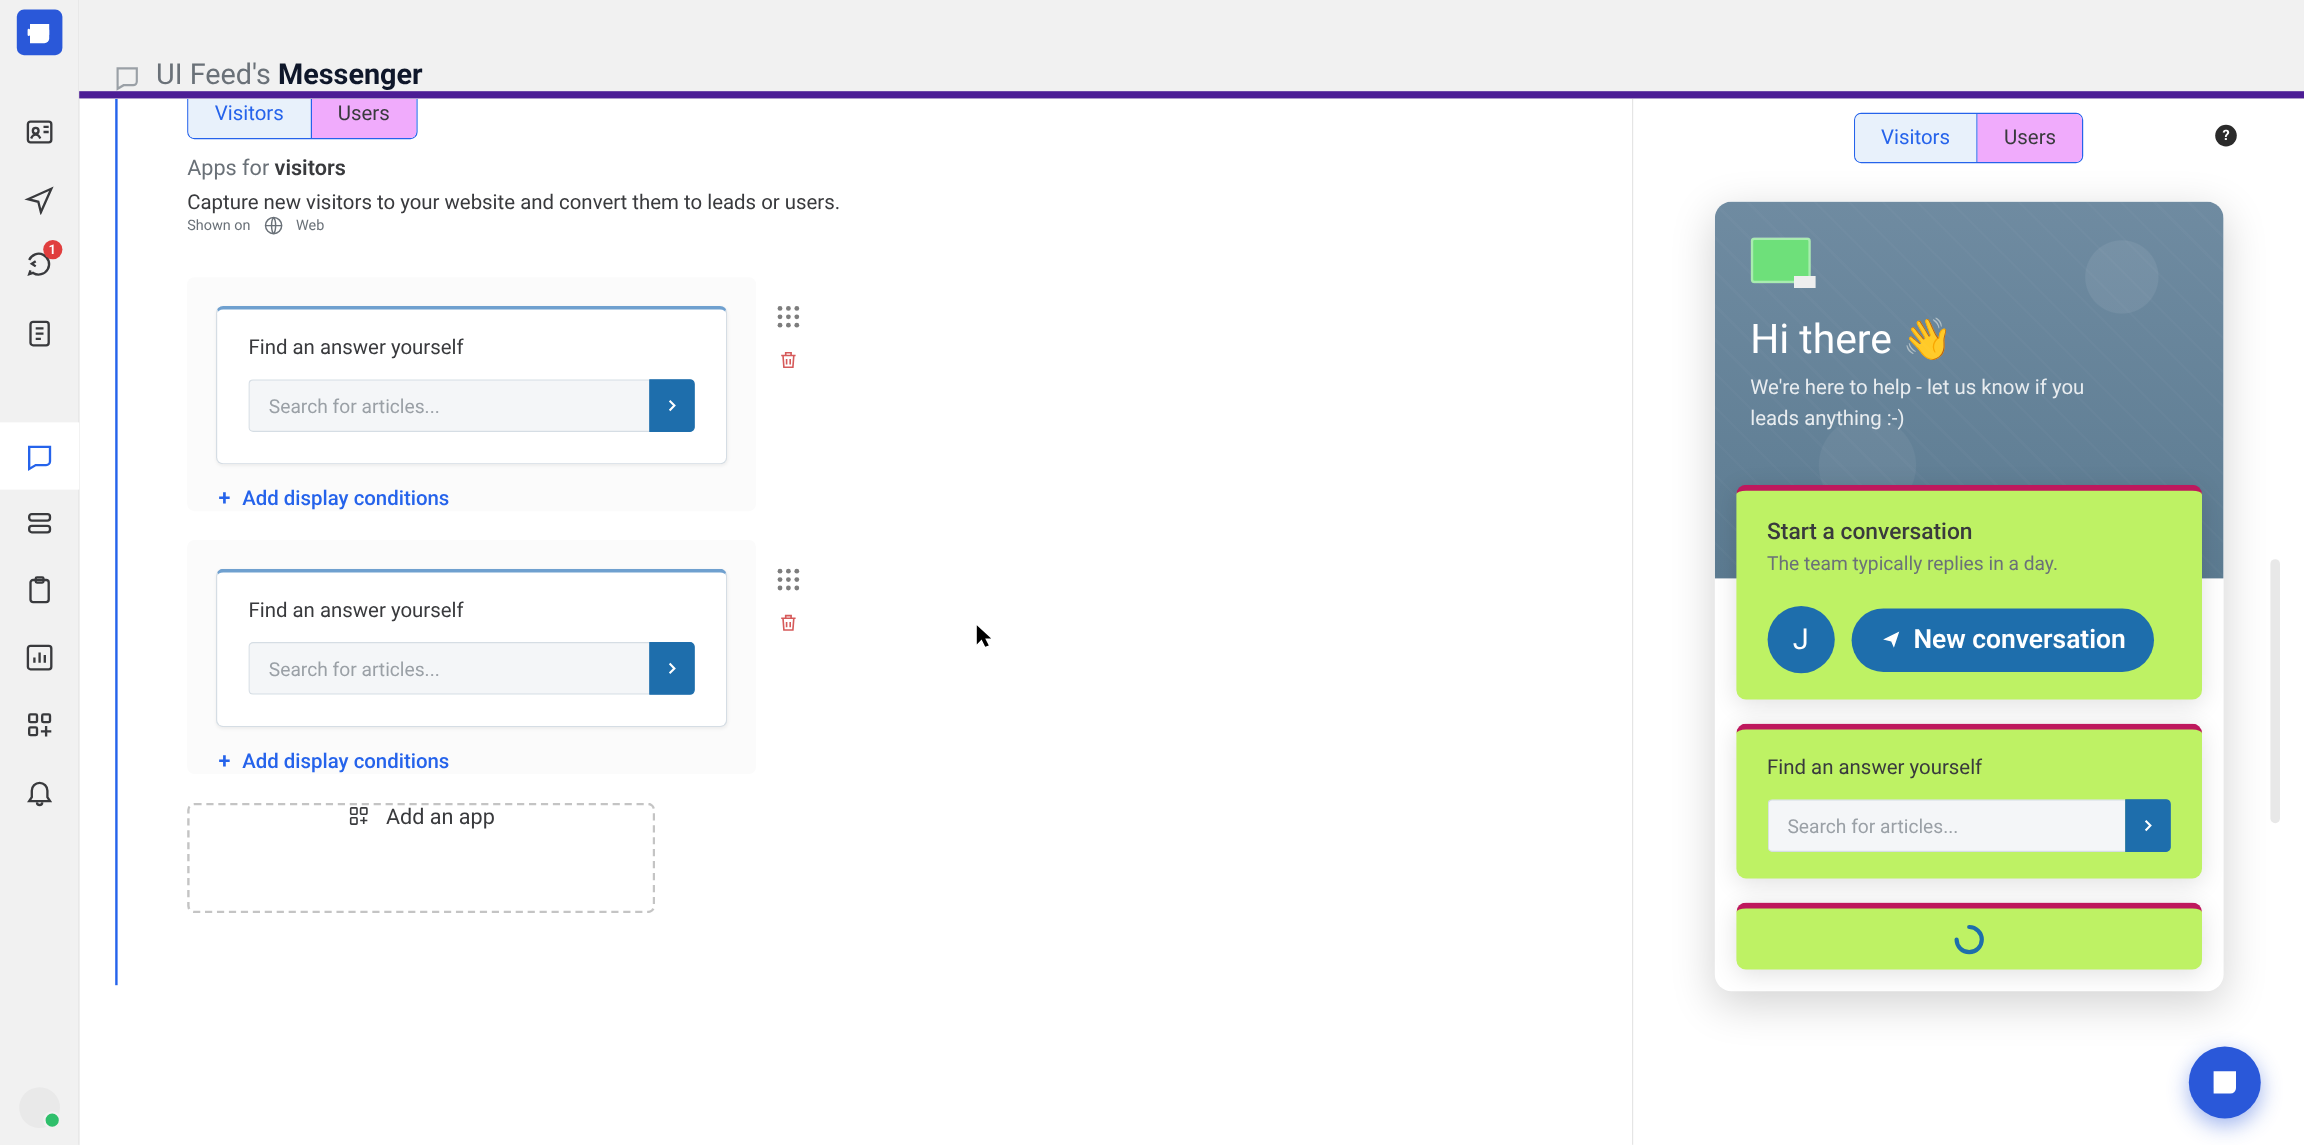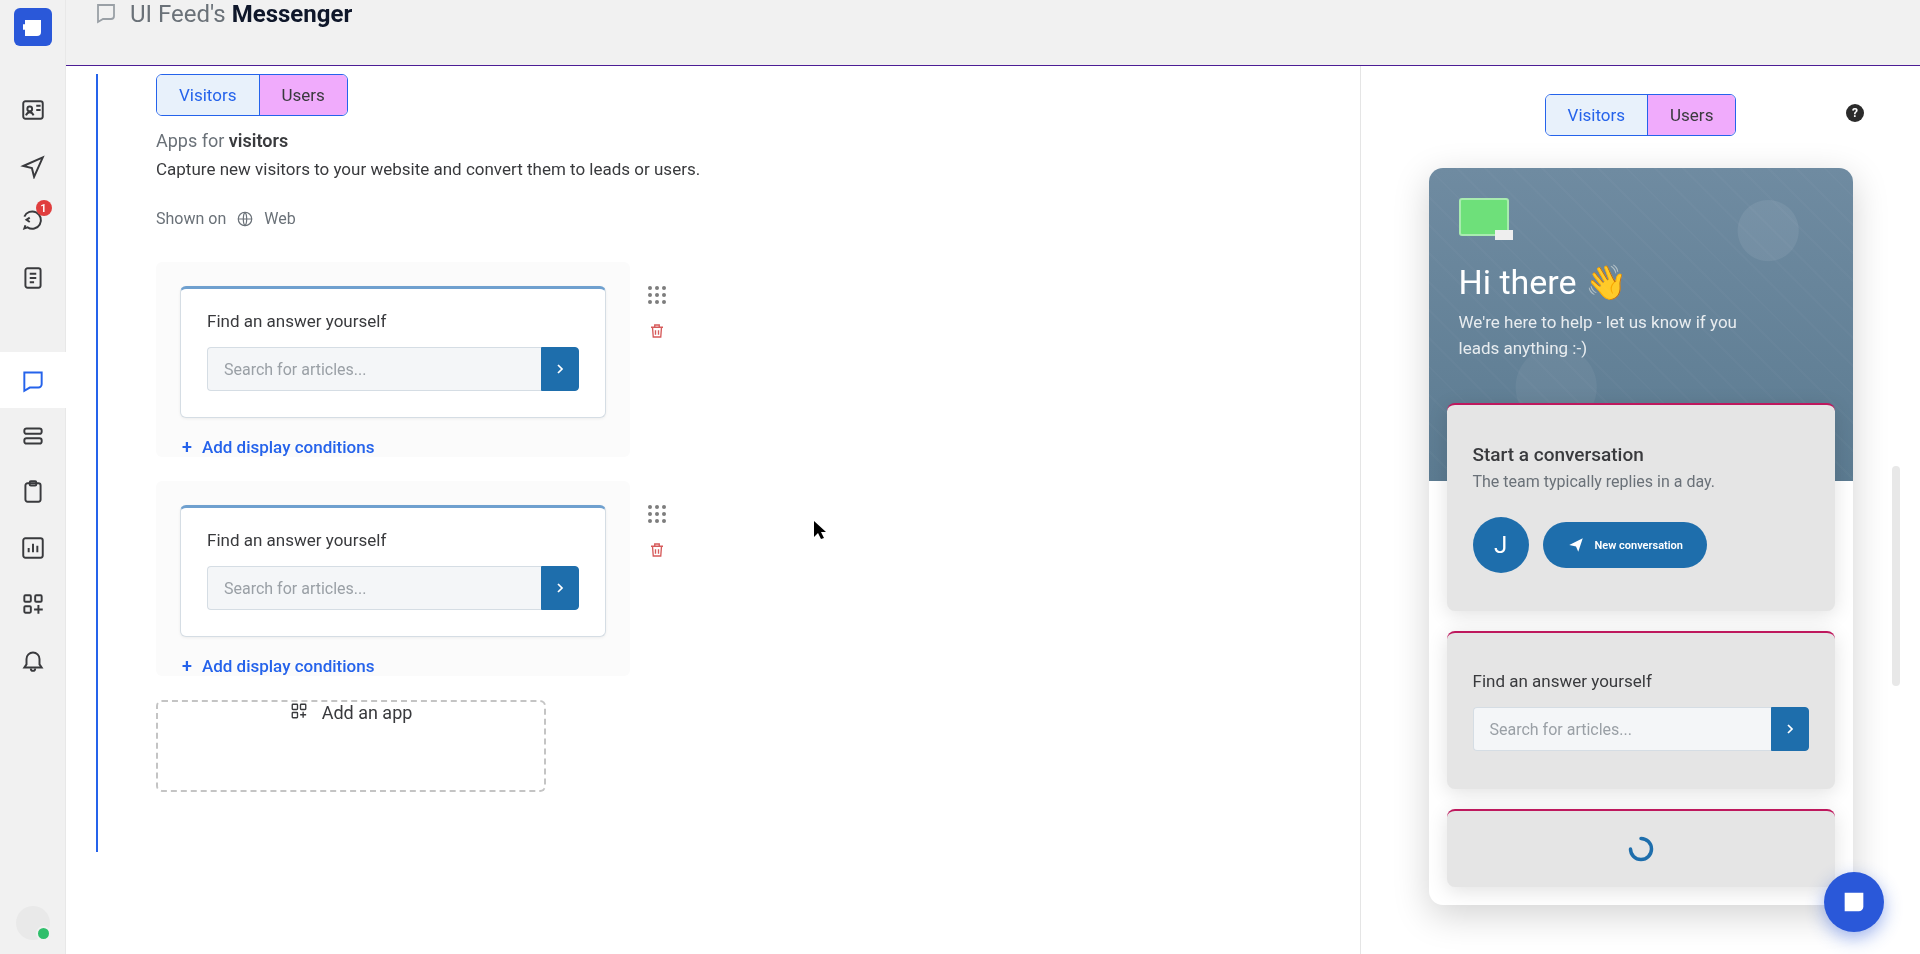--- a/index.html
+++ b/index.html
@@ -25,36 +25,36 @@
   .logo svg{width:24px;height:24px;fill:#fff}
   .rail-item{width:66px;height:56px;display:flex;align-items:center;justify-content:center;position:relative;cursor:pointer}
   .rail-item svg{width:26px;height:26px;stroke:var(--text);fill:none;stroke-width:1.8}
   .rail-item.active{background:#fff}
   .rail-item.active svg{stroke:var(--blue-accent)}
   .rail .badge{position:absolute;top:6px;right:14px;background:#e03e3e;color:#fff;font-size:11px;font-weight:600;border-radius:10px;min-width:16px;height:16px;display:flex;align-items:center;justify-content:center;padding:0 4px}
   .rail-spacer{flex:1}
   .avatar{width:34px;height:34px;border-radius:50%;background:#e9e9e9;margin-bottom:14px;position:relative}
   .avatar::after{content:"";position:absolute;right:-1px;bottom:-1px;width:11px;height:11px;border-radius:50%;background:#2fbf6b;border:2px solid var(--bg)}
   
-  .topbar{position:fixed;left:66px;right:0;top:0;height:66px;background:var(--bg);display:flex;align-items:flex-start;padding:0 28px;border-bottom:1px solid #4c1d95;z-index:5}
+  .topbar{position:fixed;left:66px;right:0;top:0;height:82px;background:var(--bg);display:flex;align-items:flex-end;padding:0 28px;border-bottom:6px solid #4c1d95;z-index:5}
   .topbar svg{width:24px;height:24px;stroke:#9aa0a6;fill:none;stroke-width:1.8;margin-right:12px}
   .topbar .title-muted{color:var(--text-muted);font-size:24px;font-weight:400}
   .topbar .title-strong{color:#0f172a;font-size:24px;font-weight:700;margin-left:6px}
   
   .page{position:absolute;left:66px;right:0;top:66px;bottom:0;display:flex;background:#fff}
   .config{flex:1;padding:8px 0 0 30px;overflow:auto}
   .config-inner{border-left:2px solid var(--blue-accent);padding:0 40px 60px 58px;max-width:870px}
   .seg{display:inline-flex;border:1px solid var(--blue-accent);border-radius:6px;overflow:hidden;margin-top:0}
   .seg button{background:#f0abfc;border:none;padding:10px 22px;font-size:17px;color:var(--text);cursor:pointer}
   .seg button.on{background:var(--blue-light);color:var(--blue-accent)}
   .seg button:first-child{border-right:1px solid var(--blue-accent)}
   .apps-for{margin-top:14px;font-size:18px;color:var(--text-muted)}
   .apps-for b{color:var(--text);font-weight:600}
   .config .sub{margin-top:8px;font-size:17px;color:var(--text)}
-  .shown-on{margin-top:30px;font-size:16px;color:var(--text-muted);display:flex;align-items:flex-end;gap:10px}
+  .shown-on{font-size:12px;color:var(--text-muted);display:flex;align-items:center;gap:10px}
   .shown-on svg{width:18px;height:18px;stroke:var(--text-muted);fill:none;stroke-width:1.6}
   .block{margin-top:34px;background:#fbfbfb;border-radius:6px;padding:24px 24px 0 24px;width:474px;position:relative}
   .card{background:#fff;border:1px solid #d5dde4;border-top:3px solid #6fa0cf;border-radius:6px;box-shadow:0 1px 3px rgba(0,0,0,.06);padding:22px 26px 26px}
   .card-title{font-size:17px;color:var(--text);margin-bottom:16px}
   .searchbox{display:flex}
   .searchbox input{flex:1;height:44px;border:1px solid #d5dde4;border-right:none;border-radius:4px 0 0 4px;background:#f4f6f8;padding:0 16px;font-size:16px;color:var(--text)}
   .searchbox input::placeholder{color:#9aa0a6}
   .search-go{width:38px;border:1px solid var(--blue2);background:var(--blue2);border-radius:0 4px 4px 0;display:flex;align-items:center;justify-content:center;cursor:pointer}
   .search-go svg{width:16px;height:16px;stroke:#fff;fill:none;stroke-width:2.6}
   .add-cond{margin:18px 0 24px 2px;color:var(--blue-accent);font-size:17px;font-weight:500;cursor:pointer;display:flex;align-items:center;gap:10px}
@@ -73,26 +73,26 @@
   .msg-head{background:linear-gradient(180deg,#6f8ba1 0%,#5c7b91 100%);padding:30px 30px 120px;color:#fff;position:relative}
   .msg-head::before{content:"";position:absolute;inset:0;background:
     radial-gradient(circle at 80% 20%,rgba(255,255,255,.07) 0 30px,transparent 31px),
     radial-gradient(circle at 30% 70%,rgba(255,255,255,.05) 0 40px,transparent 41px),
     repeating-linear-gradient(45deg,rgba(255,255,255,.02) 0 2px,transparent 2px 20px)}
   .thumb{width:50px;height:38px;background:#6ee07a;border-radius:3px;margin-bottom:26px;position:relative;border:2px solid rgba(255,255,255,.4)}
   .thumb::after{content:"";position:absolute;right:-6px;bottom:-6px;width:18px;height:10px;background:#eee}
   .hi{font-size:34px;font-weight:400}
   .hi-sub{font-size:17px;opacity:.85;margin-top:8px;line-height:1.5;max-width:300px}
   .msg-body{padding:0 18px 18px;margin-top:-78px;position:relative}
-  .msg-card{background:#e5e5e5;border-radius:8px;box-shadow:0 4px 20px rgba(0,0,0,.12);border-top:2px solid #be185d;padding:38px 26px}
+  .msg-card{background:#bef264;border-radius:8px;box-shadow:0 4px 20px rgba(0,0,0,.12);border-top:5px solid #be185d;padding:22px 26px}
   .msg-card h3{margin:0 0 6px;font-size:19px;font-weight:500;color:var(--text)}
   .msg-card .typ{font-size:16px;color:var(--text-muted)}
   .row-conv{display:flex;align-items:center;gap:14px;margin-top:26px}
   .av{width:56px;height:56px;border-radius:50%;background:var(--blue2);color:#fff;font-size:24px;display:flex;align-items:center;justify-content:center}
-  .newconv{background:var(--blue2);color:#fff;border:none;border-radius:999px;padding:14px 24px;font-size:11px;font-weight:600;display:flex;align-items:center;gap:10px;cursor:pointer}
+  .newconv{background:var(--blue2);color:#fff;border:none;border-radius:999px;padding:14px 24px;font-size:22px;font-weight:600;display:flex;align-items:center;gap:10px;cursor:pointer}
   .newconv svg{width:18px;height:18px;fill:#fff}
   .msg-card2{margin-top:20px}
   .spinner{margin-top:20px;height:56px;display:flex;align-items:center;justify-content:center}
   .spinner svg{width:28px;height:28px;stroke:var(--blue2);fill:none;stroke-width:3}
   
   .launcher{position:absolute;right:36px;bottom:22px;width:60px;height:60px;border-radius:50%;background:#2a58d9;display:flex;align-items:center;justify-content:center;cursor:pointer;box-shadow:0 6px 18px rgba(42,88,217,.45)}
   .launcher svg{width:28px;height:28px;fill:#fff}
   
   .pv-scroll{position:absolute;right:20px;top:400px;width:8px;height:220px;border-radius:4px;background:#e8e8e8}
   

